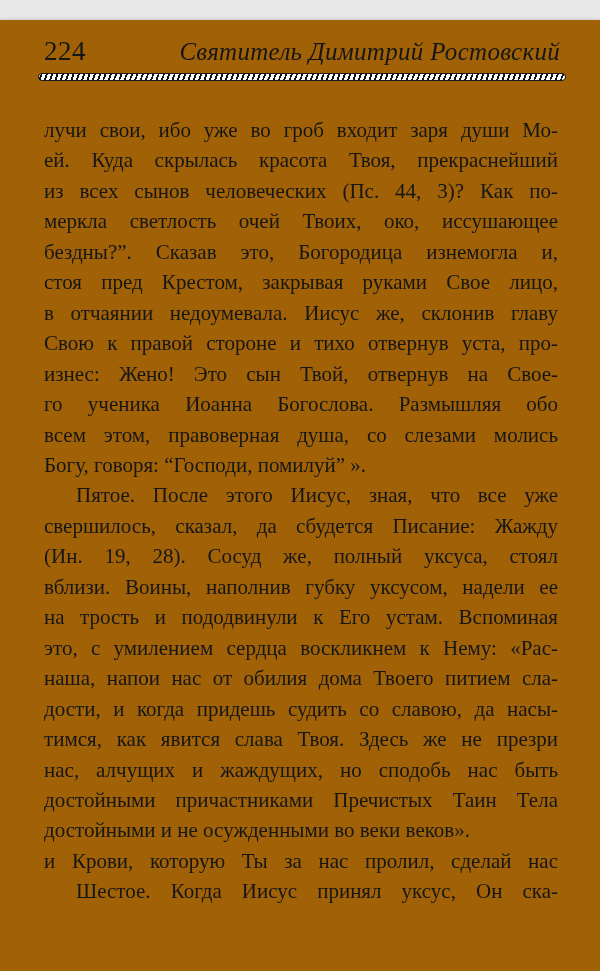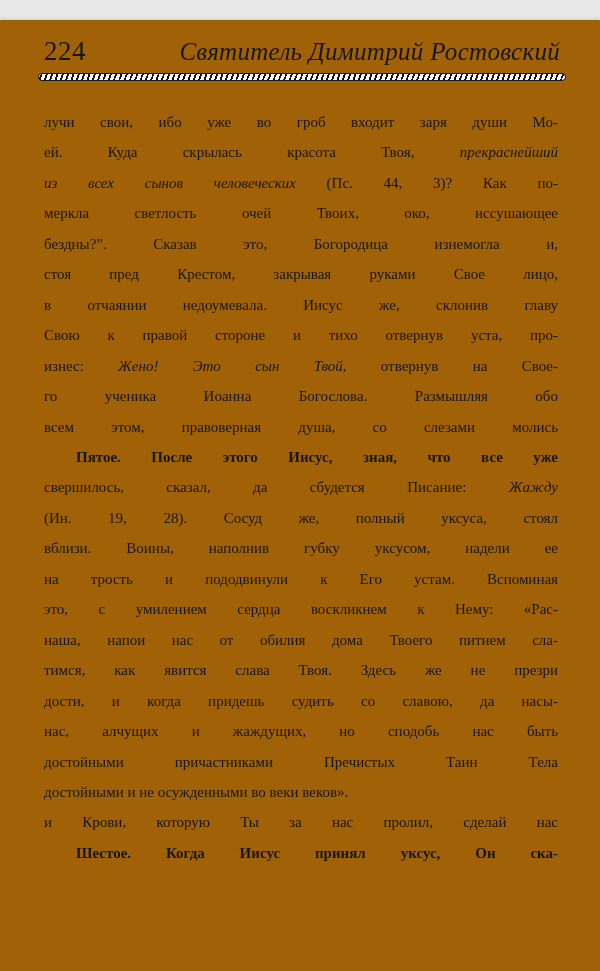--- a/index.html
+++ b/index.html
@@ -47,40 +47,38 @@
     background: repeating-linear-gradient(
       110deg,
       #fdfdfc 0px, #fdfdfc 1.6px,
       #141414 1.6px, #141414 3.4px,
       #fdfdfc 3.4px, #fdfdfc 5px
     );
     box-sizing: border-box;
   }
   .text-block {
     position: absolute;
-    top: 87px;
+    top: 95px;
     left: 44px;
     width: 514px;
-    font-size: 15px;
+    font-size: 21px;
     line-height: 30.45px;
   }
   .line {
     text-align: justify;
     text-align-last: left;
     white-space: normal;
   }
   .line.just {
     text-align-last: justify;
   }
   .line.indent {
     padding-left: 32px;
-    font-weight: bold;
   }
   .it {
-    font-style: italic;
   }
 </style>
 </head>
 <body>
 
 <div class="page">
 
   <div class="header-row">
     <span class="page-number">224</span>
     <span class="running-title">Святитель Димитрий Ростовский</span>
@@ -93,29 +91,30 @@
       <div class="line just"><span>ей. Куда скрылась красота Твоя, </span><span class="it">прекраснейший</span></div>
       <div class="line just"><span class="it">из всех сынов человеческих</span><span> (Пс. 44, 3)? Как по-</span></div>
       <div class="line just"><span>меркла светлость очей Твоих, око, иссушающее</span></div>
       <div class="line just"><span>бездны?”. Сказав это, Богородица изнемогла и,</span></div>
       <div class="line just"><span>стоя пред Крестом, закрывая руками Свое лицо,</span></div>
       <div class="line just"><span>в отчаянии недоумевала. Иисус же, склонив главу</span></div>
       <div class="line just"><span>Свою к правой стороне и тихо отвернув уста, про-</span></div>
       <div class="line just"><span>изнес: </span><span class="it">Жено! Это сын Твой</span><span>, отвернув на Свое-</span></div>
       <div class="line just"><span>го ученика Иоанна Богослова. Размышляя обо</span></div>
       <div class="line just"><span>всем этом, правоверная душа, со слезами молись</span></div>
+      <div class="line"><span>Богу, говоря: “Господи, помилуй” ».</span></div>
       <div class="line just indent"><span>Пятое. После этого Иисус, зная, что все уже</span></div>
       <div class="line just"><span>свершилось, сказал, да сбудется Писание: </span><span class="it">Жажду</span></div>
       <div class="line just"><span>(Ин. 19, 28). Сосуд же, полный уксуса, стоял</span></div>
       <div class="line just"><span>вблизи. Воины, наполнив губку уксусом, надели ее</span></div>
       <div class="line just"><span>на трость и пододвинули к Его устам. Вспоминая</span></div>
       <div class="line just"><span>это, с умилением сердца воскликнем к Нему: «Рас-</span></div>
       <div class="line just"><span>наша, напои нас от обилия дома Твоего питием сла-</span></div>
+      <div class="line just"><span>дости, и когда придешь судить со славою, да насы-</span></div>
       <div class="line just"><span>тимся, как явится слава Твоя. Здесь же не презри</span></div>
-      <div class="line just"><span>дости, и когда придешь судить со славою, да насы-</span></div>
       <div class="line just"><span>нас, алчущих и жаждущих, но сподобь нас быть</span></div>
       <div class="line just"><span>достойными причастниками Пречистых Таин Тела</span></div>
       <div class="line"><span>достойными и не осужденными во веки веков».</span></div>
       <div class="line just"><span>и Крови, которую Ты за нас пролил, сделай нас</span></div>
       <div class="line just indent"><span>Шестое. Когда Иисус принял уксус, Он ска-</span></div>
     </div>
 
 </div>
 
 </body></html>

